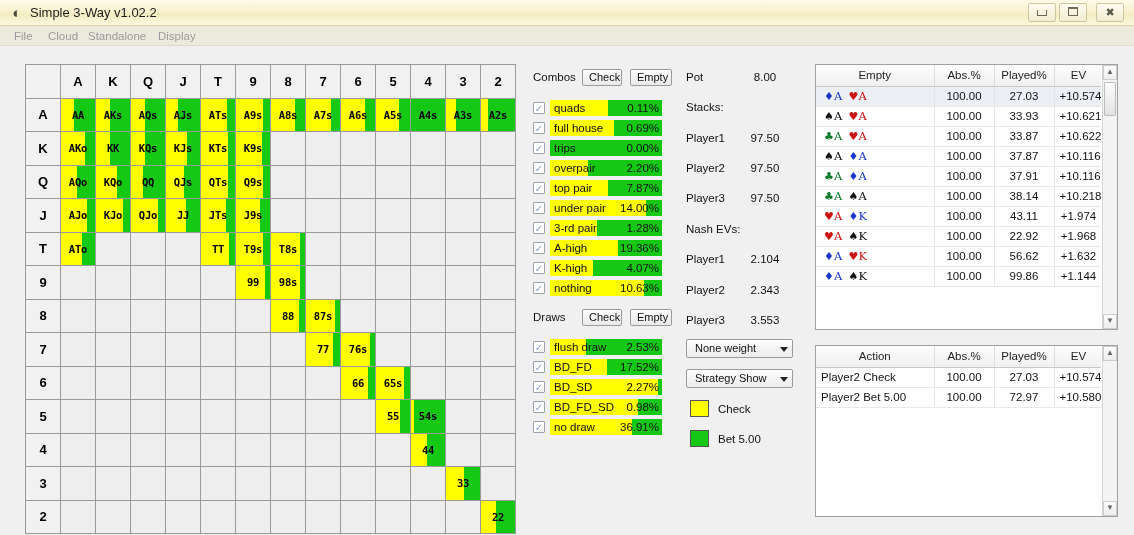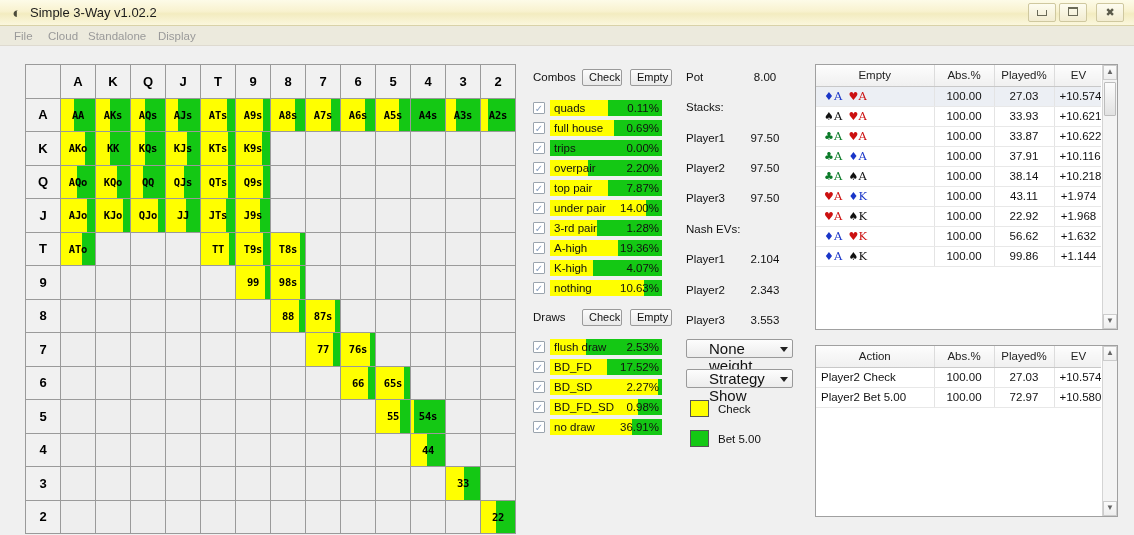--- a/index.html
+++ b/index.html
@@ -108,21 +108,21 @@
   }
 
   
   .info-lbl { position:absolute; font-size:11.5px; color:#111; }
   .info-val { position:absolute; font-size:11.5px; color:#111; text-align:center; width:60px; }
 
   .combo-sel {
     position:absolute; height:19px; width:107px;
     background: linear-gradient(to bottom,#fdfdfd,#ececec);
     border:1px solid #9a9a9a; border-radius:2px;
-    font-size:15px; color:#111; line-height:17px; padding-left:22px;
+    font-size:11px; color:#111; line-height:17px; padding-left:8px;
   }
   .combo-arrow {
     position:absolute; right:4px; top:7px; width:0;height:0;
     border-left:4px solid transparent; border-right:4px solid transparent;
     border-top:5px solid #222;
   }
 
   .legend-sw { position:absolute; width:19px; height:17px; border:1px solid #555; }
   .legend-tx { position:absolute; font-size:11.5px; color:#111; }
 
@@ -902,20 +902,26 @@
               <td class="num">33.93</td>
               <td class="num">+10.621</td>
             </tr>
             <tr class="">
               <td class="cardcell"><span class="cardglyph s-c">♣</span><span class="cardrank s-c">A</span>&nbsp; <span class="cardglyph s-h">♥</span><span class="cardrank s-h">A</span></td>
               <td class="num">100.00</td>
               <td class="num">33.87</td>
               <td class="num">+10.622</td>
             </tr>
             <tr class="">
+              <td class="cardcell"><span class="cardglyph s-s">♠</span><span class="cardrank s-s">A</span>&nbsp; <span class="cardglyph s-d">♦</span><span class="cardrank s-d">A</span></td>
+              <td class="num">100.00</td>
+              <td class="num">37.87</td>
+              <td class="num">+10.116</td>
+            </tr>
+            <tr class="">
               <td class="cardcell"><span class="cardglyph s-c">♣</span><span class="cardrank s-c">A</span>&nbsp; <span class="cardglyph s-d">♦</span><span class="cardrank s-d">A</span></td>
               <td class="num">100.00</td>
               <td class="num">37.91</td>
               <td class="num">+10.116</td>
             </tr>
             <tr class="">
               <td class="cardcell"><span class="cardglyph s-c">♣</span><span class="cardrank s-c">A</span>&nbsp; <span class="cardglyph s-s">♠</span><span class="cardrank s-s">A</span></td>
               <td class="num">100.00</td>
               <td class="num">38.14</td>
               <td class="num">+10.218</td>

